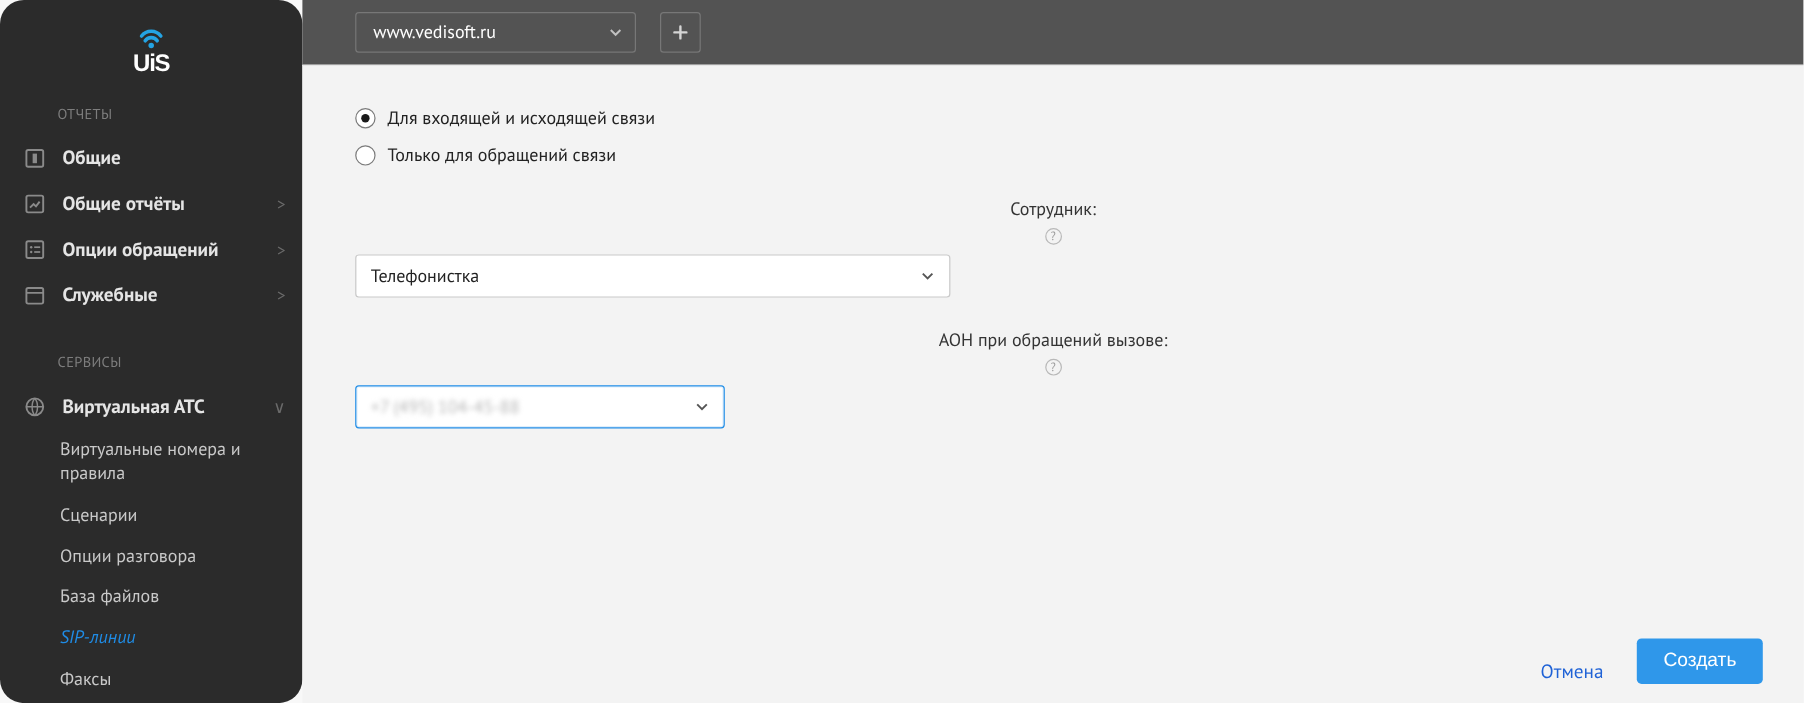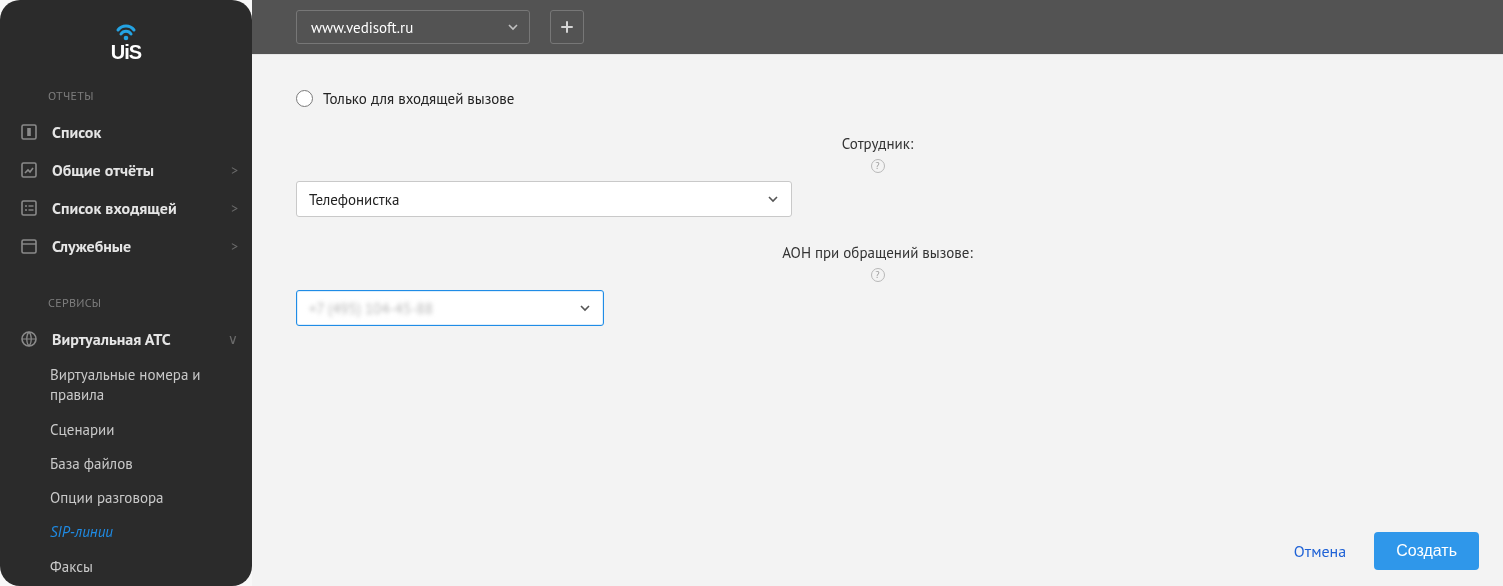--- a/index.html
+++ b/index.html
@@ -144,22 +144,22 @@
     cursor:pointer;
     color:#222;
   }
   .select-lg { width:496px; }
   .select-sm { width:308px; }
   .select.focused { border-color:#1f8ce6; box-shadow:0 0 0 1px rgba(31,140,230,.15) inset; }
   .select .val-muted { color:#b7b7b7; filter: blur(2.2px); }
   .select .chev-down{ color:#666; }
 
   .footer {
-    position:absolute; right:24px; bottom:16px;
-    display:flex; align-items:center; gap:28px;
+    position:absolute; right:34px; bottom:16px;
+    display:flex; align-items:flex-end; gap:28px;
   }
   .btn-link { color:#1f62d6; font-size:16px; cursor:pointer; }
   .btn-primary {
     background:#2f97ea;
     color:#fff;
     border:none;
     border-radius:4px;
     padding: 10px 22px;
     font-size:16px;
     cursor:pointer;
@@ -186,21 +186,21 @@
 
     <div class="section-title">ОТЧЕТЫ</div>
 
     <div class="nav-item">
       <span class="nav-icon">
         <svg width="18" height="18" viewBox="0 0 18 18">
             <rect x="2" y="2" width="14" height="14" rx="1.5" fill="none" stroke="#8a8a8a" stroke-width="1.6"></rect>
             <rect x="7.2" y="5" width="3.6" height="8" fill="#8a8a8a"></rect>
           </svg>
       </span>
-      <span class="nav-label">Список</span>
+      <span class="nav-label">Общие</span>
     </div>
 
     <div class="nav-item">
       <span class="nav-icon">
         <svg width="18" height="18" viewBox="0 0 18 18">
             <rect x="2" y="2" width="14" height="14" rx="1.5" fill="none" stroke="#8a8a8a" stroke-width="1.6"></rect>
             <path d="M5 12l3-3 2 2 3-4" stroke="#8a8a8a" stroke-width="1.6" fill="none"></path>
           </svg>
       </span>
       <span class="nav-label">Общие отчёты</span>
@@ -210,21 +210,21 @@
     <div class="nav-item">
       <span class="nav-icon">
         <svg width="18" height="18" viewBox="0 0 18 18">
             <rect x="2" y="2" width="14" height="14" rx="1.5" fill="none" stroke="#8a8a8a" stroke-width="1.6"></rect>
             <circle cx="6" cy="7" r="1" fill="#8a8a8a"></circle>
             <circle cx="6" cy="11" r="1" fill="#8a8a8a"></circle>
             <rect x="8.5" y="6.3" width="5" height="1.4" fill="#8a8a8a"></rect>
             <rect x="8.5" y="10.3" width="5" height="1.4" fill="#8a8a8a"></rect>
           </svg>
       </span>
-      <span class="nav-label">Список входящей</span>
+      <span class="nav-label">Опции обращений</span>
       <span class="chev">&gt;</span>
     </div>
 
     <div class="nav-item">
       <span class="nav-icon">
         <svg width="18" height="18" viewBox="0 0 18 18">
             <rect x="2" y="3" width="14" height="13" rx="1.5" fill="none" stroke="#8a8a8a" stroke-width="1.6"></rect>
             <line x1="2" y1="7" x2="16" y2="7" stroke="#8a8a8a" stroke-width="1.4"></line>
           </svg>
       </span>
@@ -240,22 +240,22 @@
             <circle cx="9" cy="9" r="7" fill="none" stroke="#8a8a8a" stroke-width="1.6"></circle>
             <path d="M2 9h14M9 2c3 3 3 11 0 14M9 2c-3 3-3 11 0 14" stroke="#8a8a8a" stroke-width="1.2" fill="none"></path>
           </svg>
       </span>
       <span class="nav-label">Виртуальная АТС</span>
       <span class="chev">∨</span>
     </div>
 
     <div class="nav-sub">Виртуальные номера и правила</div>
     <div class="nav-sub">Сценарии</div>
+    <div class="nav-sub">Опции разговора</div>
     <div class="nav-sub">База файлов</div>
-    <div class="nav-sub">Опции разговора</div>
     <div class="nav-sub active">SIP-линии</div>
     <div class="nav-sub">Факсы</div>
   </div>
 
   <div class="main">
 
     <div class="topbar">
       <div class="site-select">
         <span>www.vedisoft.ru</span>
         <span class="chev-down">
@@ -270,22 +270,26 @@
               <path d="M7 2v10M2 7h10" stroke="#d5d5d5" stroke-width="2" stroke-linecap="round"></path>
             </svg>
         </span>
       </div>
     </div>
 
 
     <div class="form-body">
 
       <div class="radio-row">
+        <span class="radio selected"></span>
+        <span>Для входящей и исходящей связи</span>
+      </div>
+      <div class="radio-row">
         <span class="radio"></span>
-        <span>Только для входящей вызове</span>
+        <span>Только для обращений связи</span>
       </div>
 
       <div class="field-group">
         <div class="field-label">
           <span>Сотрудник:</span>
           <span class="help">?</span>
         </div>
         <div class="select select-lg">
           <span>Телефонистка</span>
           <span class="chev-down">

